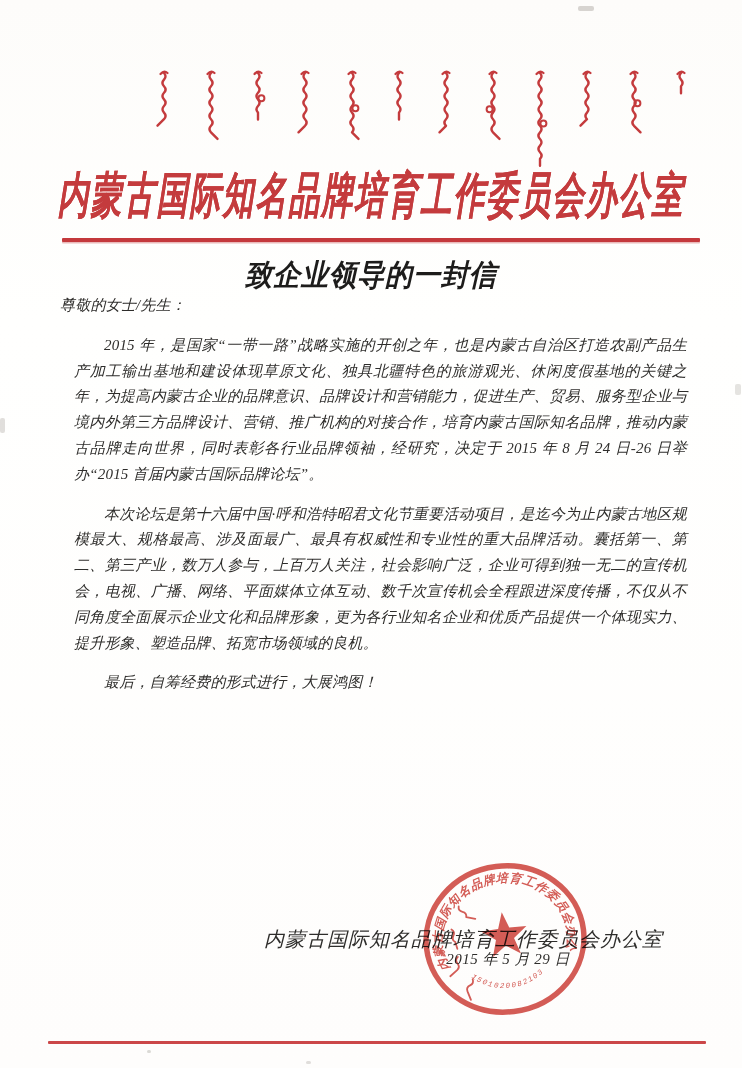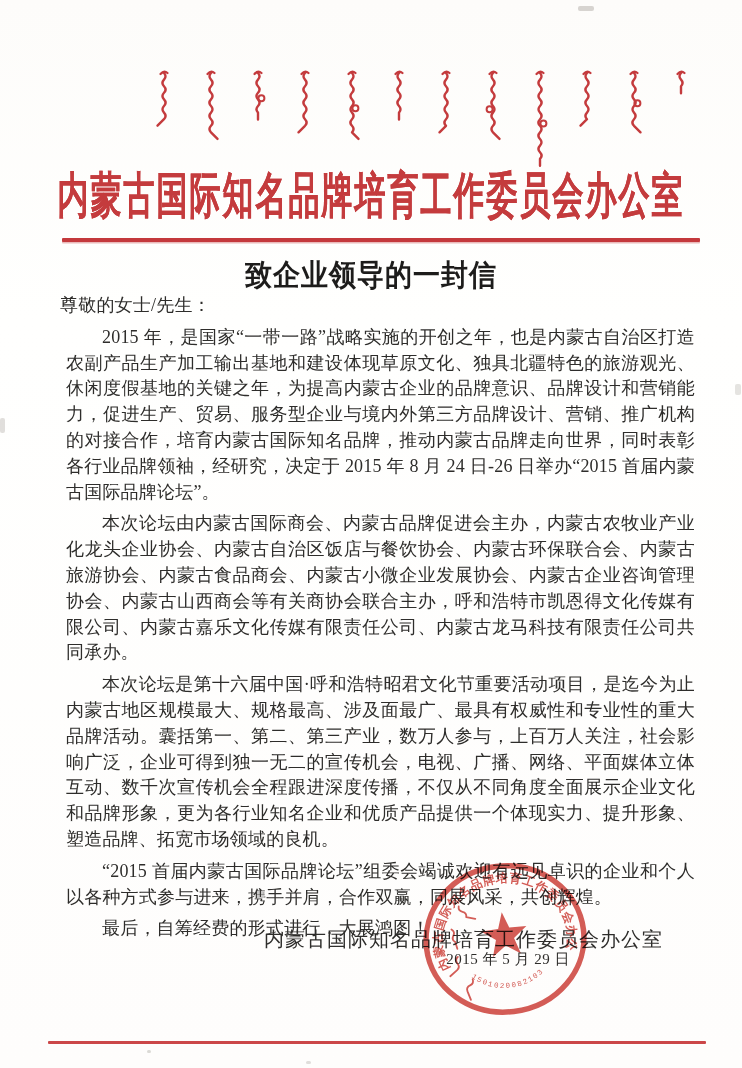--- a/index.html
+++ b/index.html
@@ -5,20 +5,21 @@
 <style>
   html,body{margin:0;padding:0;background:#ffffff;}
   .page{
     position:relative;
     width:742px;height:1068px;
     margin:0 auto;
     background:linear-gradient(180deg,#fdfcfa 0%,#fffffe 30%,#fefdfc 100%);
     overflow:hidden;
     font-family:"Liberation Serif","DejaVu Serif",serif;
     color:#2e2d2b;
+    font-style:italic;
   }
   .banner{position:absolute;left:0;top:70px;width:742px;height:104px;}
   .org-title{
     position:absolute;top:163px;left:0;width:742px;
     text-align:center;white-space:nowrap;
     font-family:"Liberation Serif","DejaVu Serif",serif;
     font-weight:bold;font-size:31px;letter-spacing:2px;
     color:#c43b3d;
     transform:scaleY(1.58);transform-origin:center top;
     text-shadow:0 0 .5px #c43b3d;
@@ -30,25 +31,25 @@
   }
   .letter-title{
     position:absolute;top:255px;left:0;width:742px;
     text-align:center;
     font-family:"Liberation Sans","DejaVu Sans",sans-serif;
     font-weight:700;font-size:27px;letter-spacing:1px;color:#1d1c1b;
     transform:scaleY(1.1);transform-origin:center top;
   }
   .body-text{
     position:absolute;left:60px;top:293px;width:641px;
-    font-size:18px;line-height:25.8px;letter-spacing:.2px;
+    font-size:15px;line-height:25.8px;letter-spacing:.2px;
     text-align:justify;
   }
   .salutation{margin:0;text-indent:0;}
-  .para{margin:6px;text-indent:2em;}
+  .para{margin:14px;text-indent:2em;}
   .signature-name{
     position:absolute;top:926px;right:79px;
     font-size:20px;letter-spacing:1px;white-space:nowrap;
   }
   .signature-date{
     position:absolute;top:950px;right:172px;
     font-size:15px;letter-spacing:.5px;white-space:nowrap;
   }
   .stamp{
     position:absolute;left:418px;top:859px;
@@ -129,23 +130,21 @@
   <div class="org-title">内蒙古国际知名品牌培育工作委员会办公室</div>
 
   <div class="rule-top"></div>
 
   <div class="letter-title">致企业领导的一封信</div>
 
   <div class="body-text">
     <p class="salutation">尊敬的女士/先生：</p>
     <div id="paras">
         <p class="para">2015 年，是国家“一带一路”战略实施的开创之年，也是内蒙古自治区打造农副产品生产加工输出基地和建设体现草原文化、独具北疆特色的旅游观光、休闲度假基地的关键之年，为提高内蒙古企业的品牌意识、品牌设计和营销能力，促进生产、贸易、服务型企业与境内外第三方品牌设计、营销、推广机构的对接合作，培育内蒙古国际知名品牌，推动内蒙古品牌走向世界，同时表彰各行业品牌领袖，经研究，决定于 2015 年 8 月 24 日-26 日举办“2015 首届内蒙古国际品牌论坛”。</p>
-        <p class="para">本次论坛由内蒙古国际商会、内蒙古品牌促进会主办，内蒙古农牧业产业化龙头企业协会、内蒙古自治区饭店与餐饮协会、内蒙古环保联合会、内蒙古旅游协会、内蒙古食品商会、内蒙古小微企业发展协会、内蒙古企业咨询管理协会、内蒙古山西商会等有关商协会联合主办，呼和浩特市凯恩得文化传媒有限公司、内蒙古嘉乐文化传媒有限责任公司、内蒙古龙马科技有限责任公司共同承办。</p>
         <p class="para">本次论坛是第十六届中国·呼和浩特昭君文化节重要活动项目，是迄今为止内蒙古地区规模最大、规格最高、涉及面最广、最具有权威性和专业性的重大品牌活动。囊括第一、第二、第三产业，数万人参与，上百万人关注，社会影响广泛，企业可得到独一无二的宣传机会，电视、广播、网络、平面媒体立体互动、数千次宣传机会全程跟进深度传播，不仅从不同角度全面展示企业文化和品牌形象，更为各行业知名企业和优质产品提供一个体现实力、提升形象、塑造品牌、拓宽市场领域的良机。</p>
-        <p class="para">“2015 首届内蒙古国际品牌论坛”组委会竭诚欢迎有远见卓识的企业和个人以各种方式参与进来，携手并肩，合作双赢，同展风采，共创辉煌。</p>
         <p class="para">最后，自筹经费的形式进行，大展鸿图！</p>
       </div>
   </div>
 
   <div class="signature-name">内蒙古国际知名品牌培育工作委员会办公室</div>
   <div class="signature-date">2015 年 5 月 29 日</div>
 
   <svg class="stamp" width="174" height="162" viewBox="0 0 174 162">
     <g transform="rotate(-7 87 80)">
       <defs>

